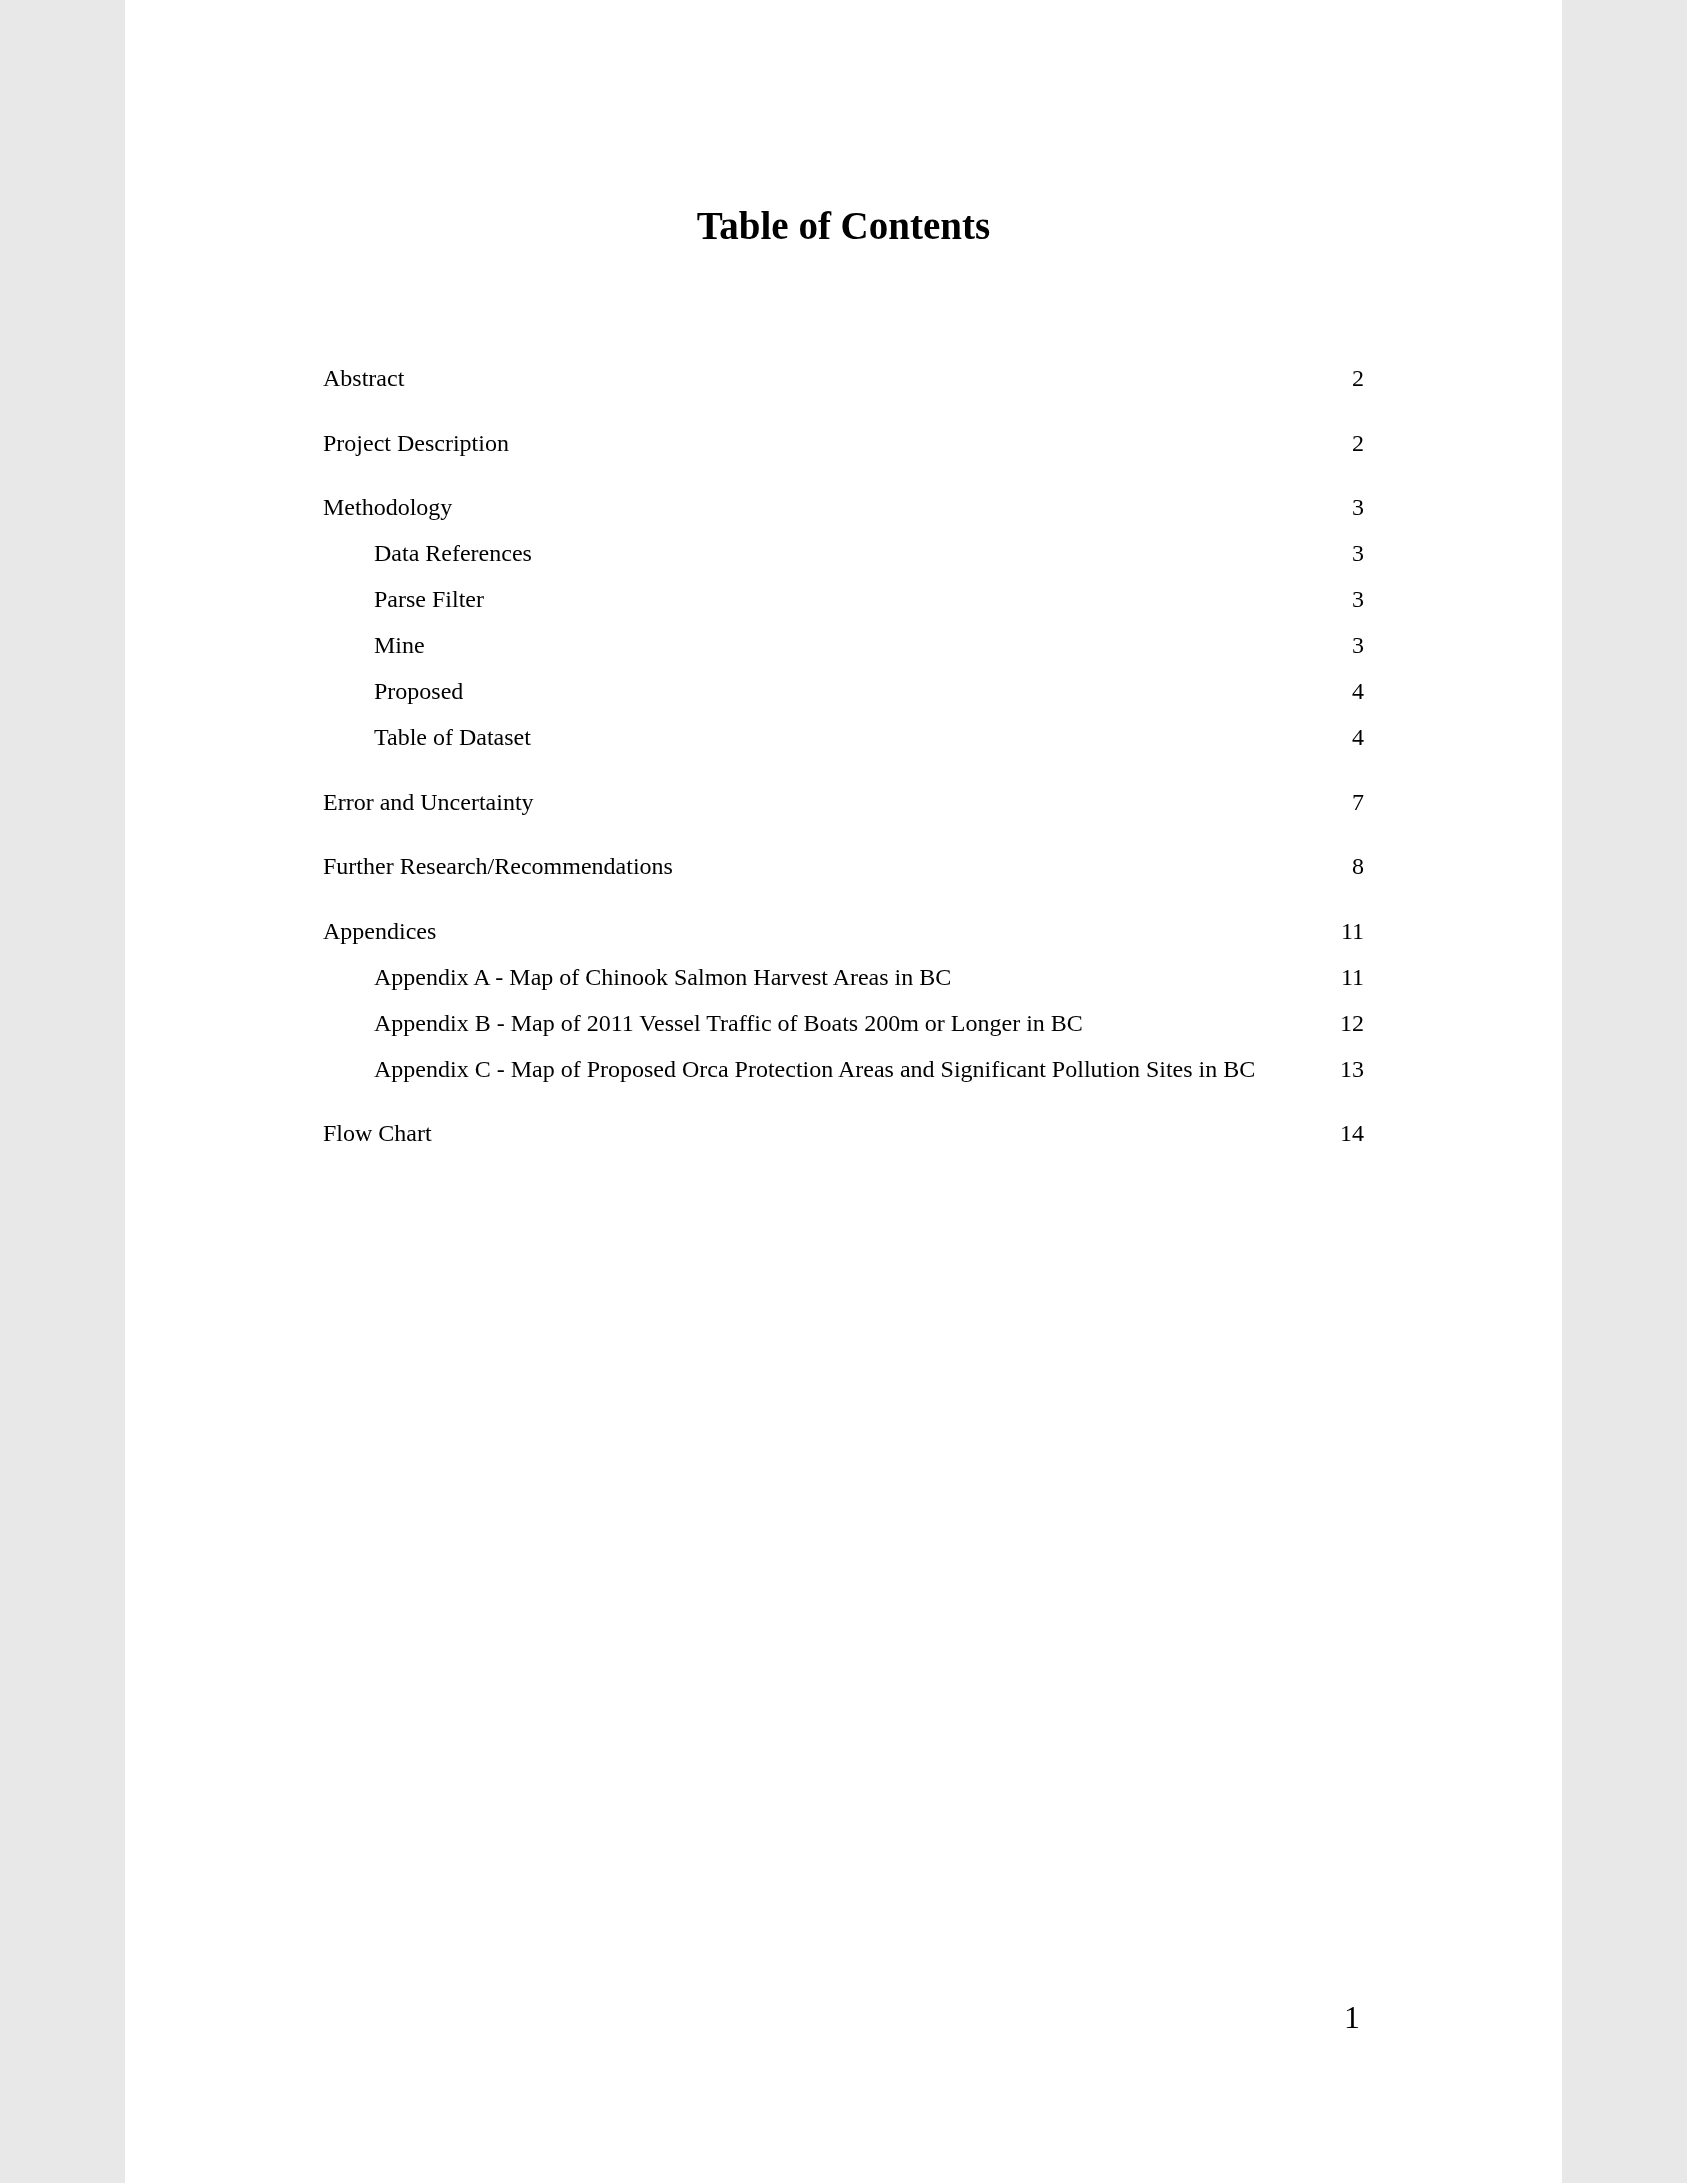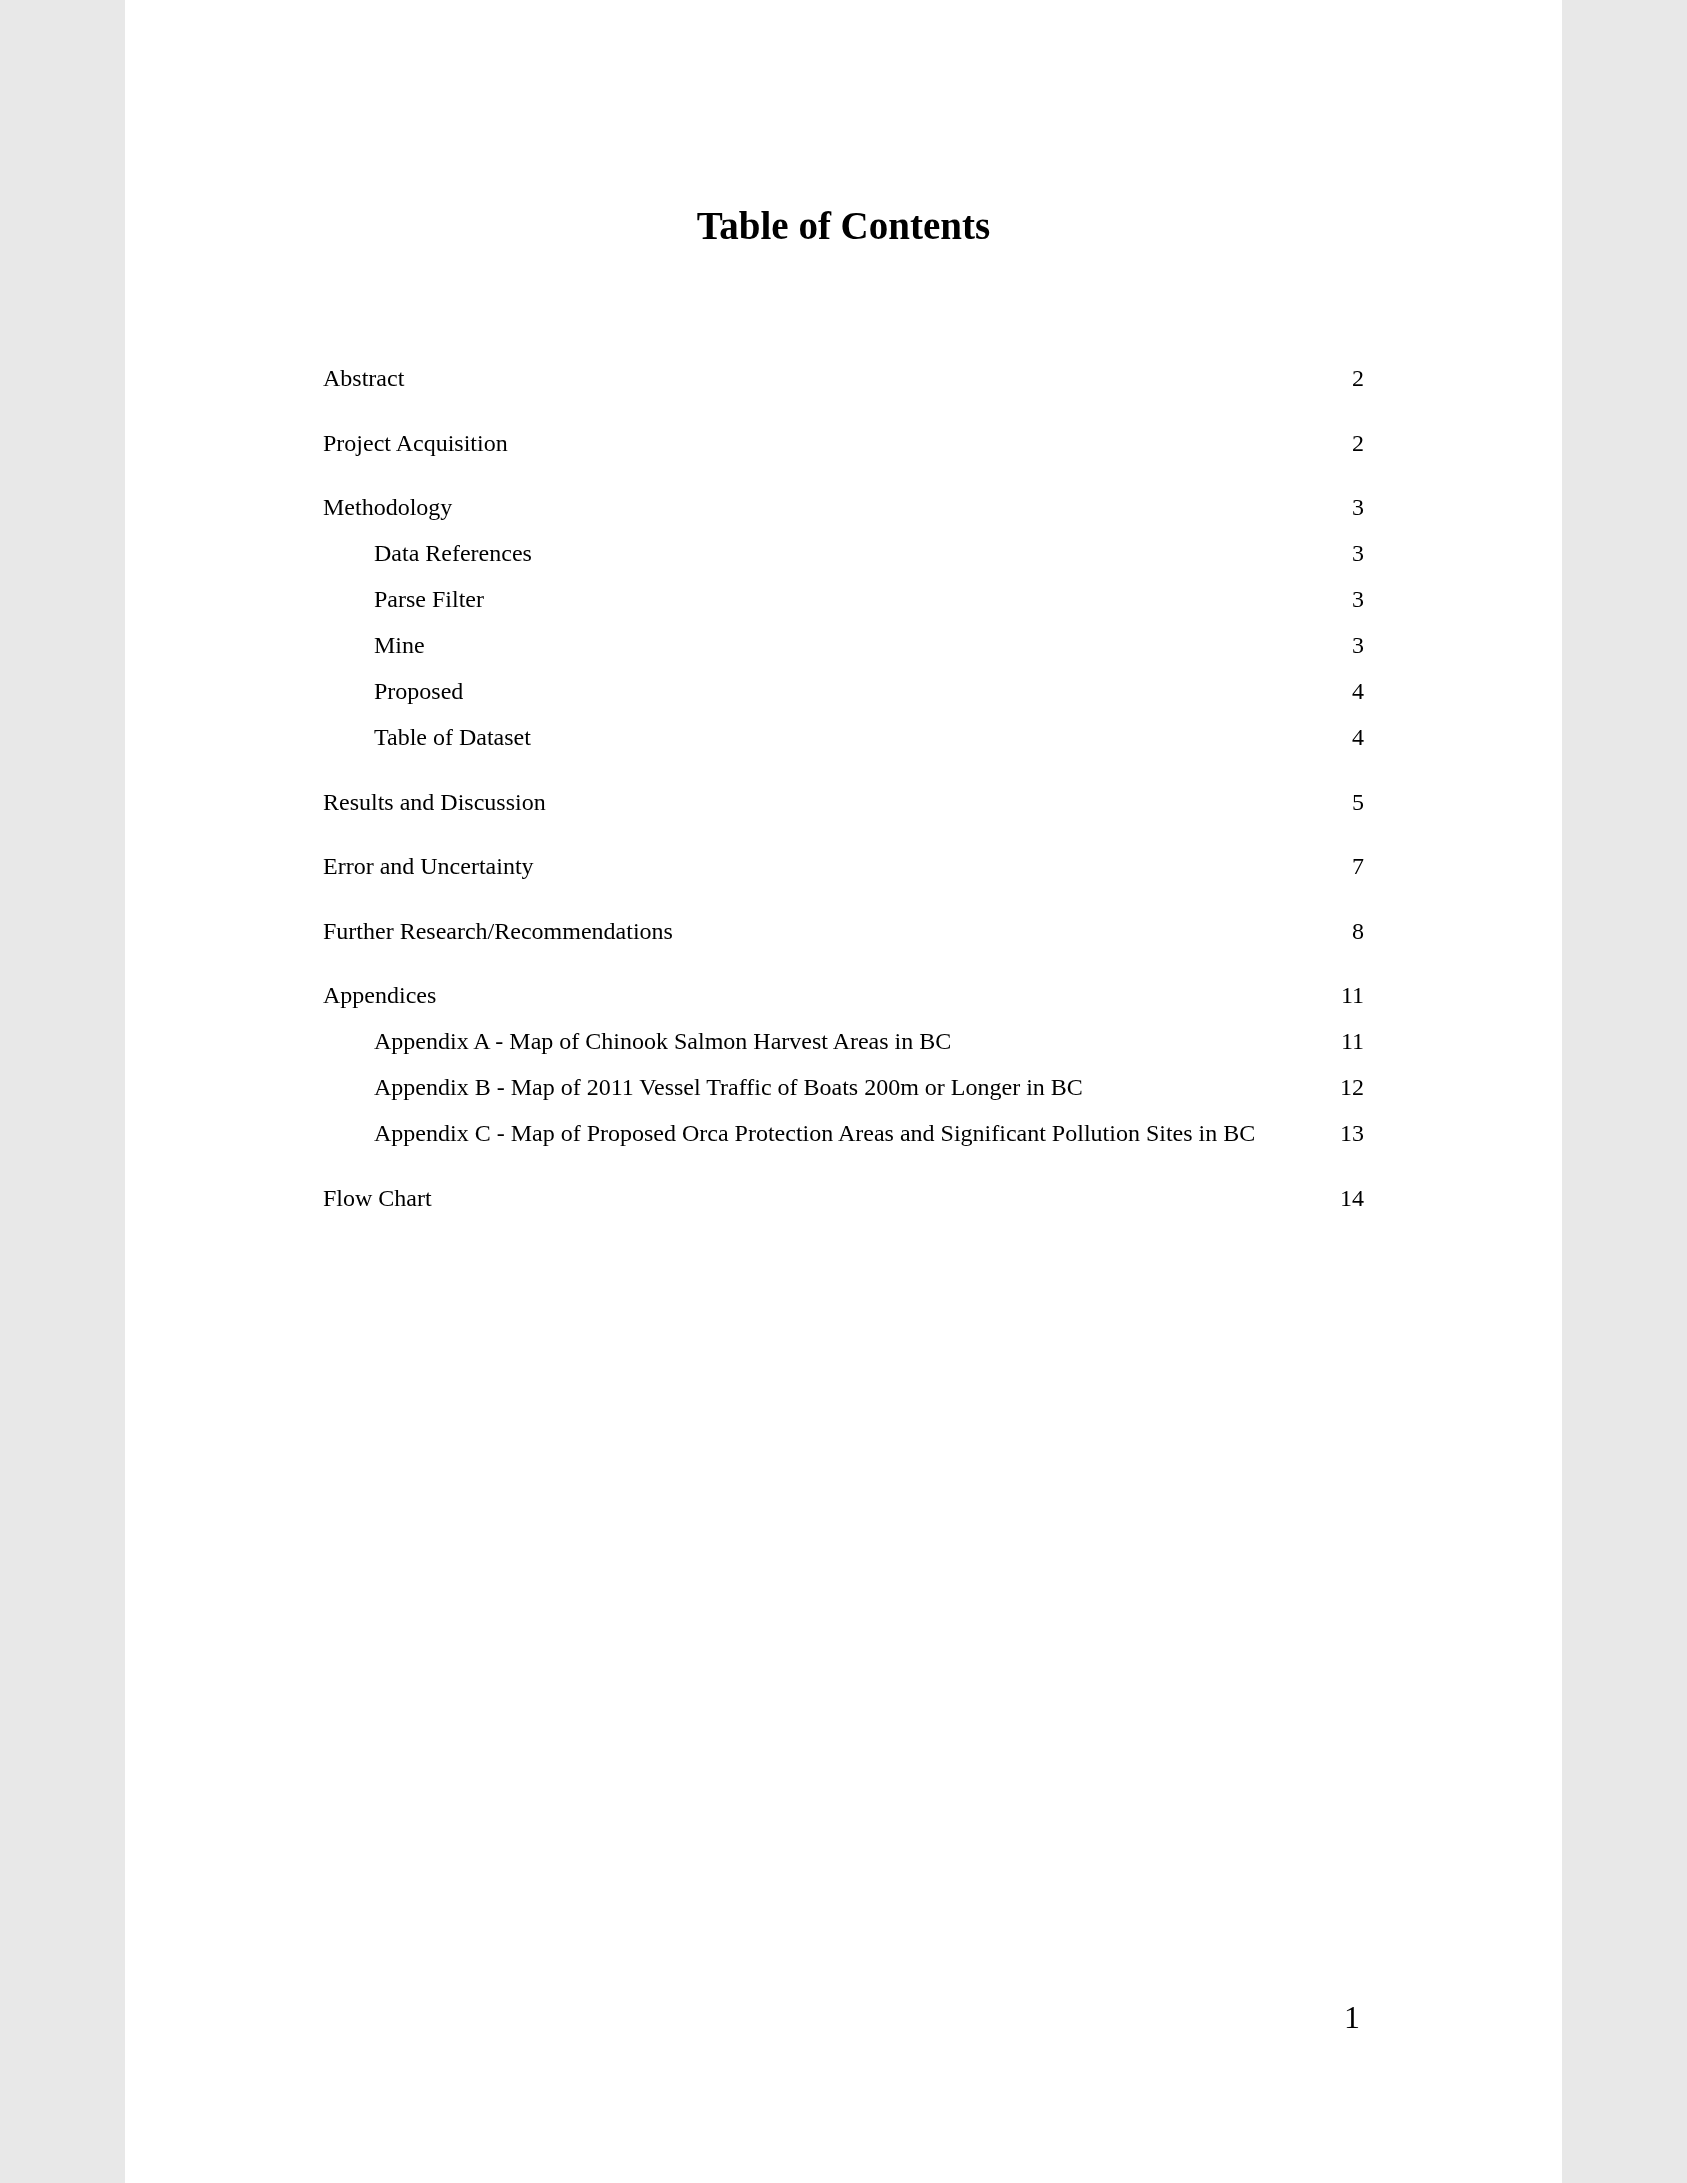--- a/index.html
+++ b/index.html
@@ -72,21 +72,21 @@
 
   <h1 class="doc-title">Table of Contents</h1>
 
   <div class="toc" id="toc-container">
     <div class="toc-row level-0">
       <span class="toc-label">Abstract</span>
       <span class="toc-page">2</span>
     </div>
 
     <div class="toc-row level-0">
-      <span class="toc-label">Project Acquisition</span>
+      <span class="toc-label">Project Description</span>
       <span class="toc-page">2</span>
     </div>
 
     <div class="toc-row level-0">
       <span class="toc-label">Methodology</span>
       <span class="toc-page">3</span>
     </div>
 
     <div class="toc-row level-1">
       <span class="toc-label">Data References</span>
@@ -106,24 +106,20 @@
     <div class="toc-row level-1">
       <span class="toc-label">Proposed</span>
       <span class="toc-page">4</span>
     </div>
 
     <div class="toc-row level-1">
       <span class="toc-label">Table of Dataset</span>
       <span class="toc-page">4</span>
     </div>
 
-    <div class="toc-row level-0">
-      <span class="toc-label">Results and Discussion</span>
-      <span class="toc-page">5</span>
-    </div>
 
     <div class="toc-row level-0">
       <span class="toc-label">Error and Uncertainty</span>
       <span class="toc-page">7</span>
     </div>
 
     <div class="toc-row level-0">
       <span class="toc-label">Further Research/Recommendations</span>
       <span class="toc-page">8</span>
     </div>

